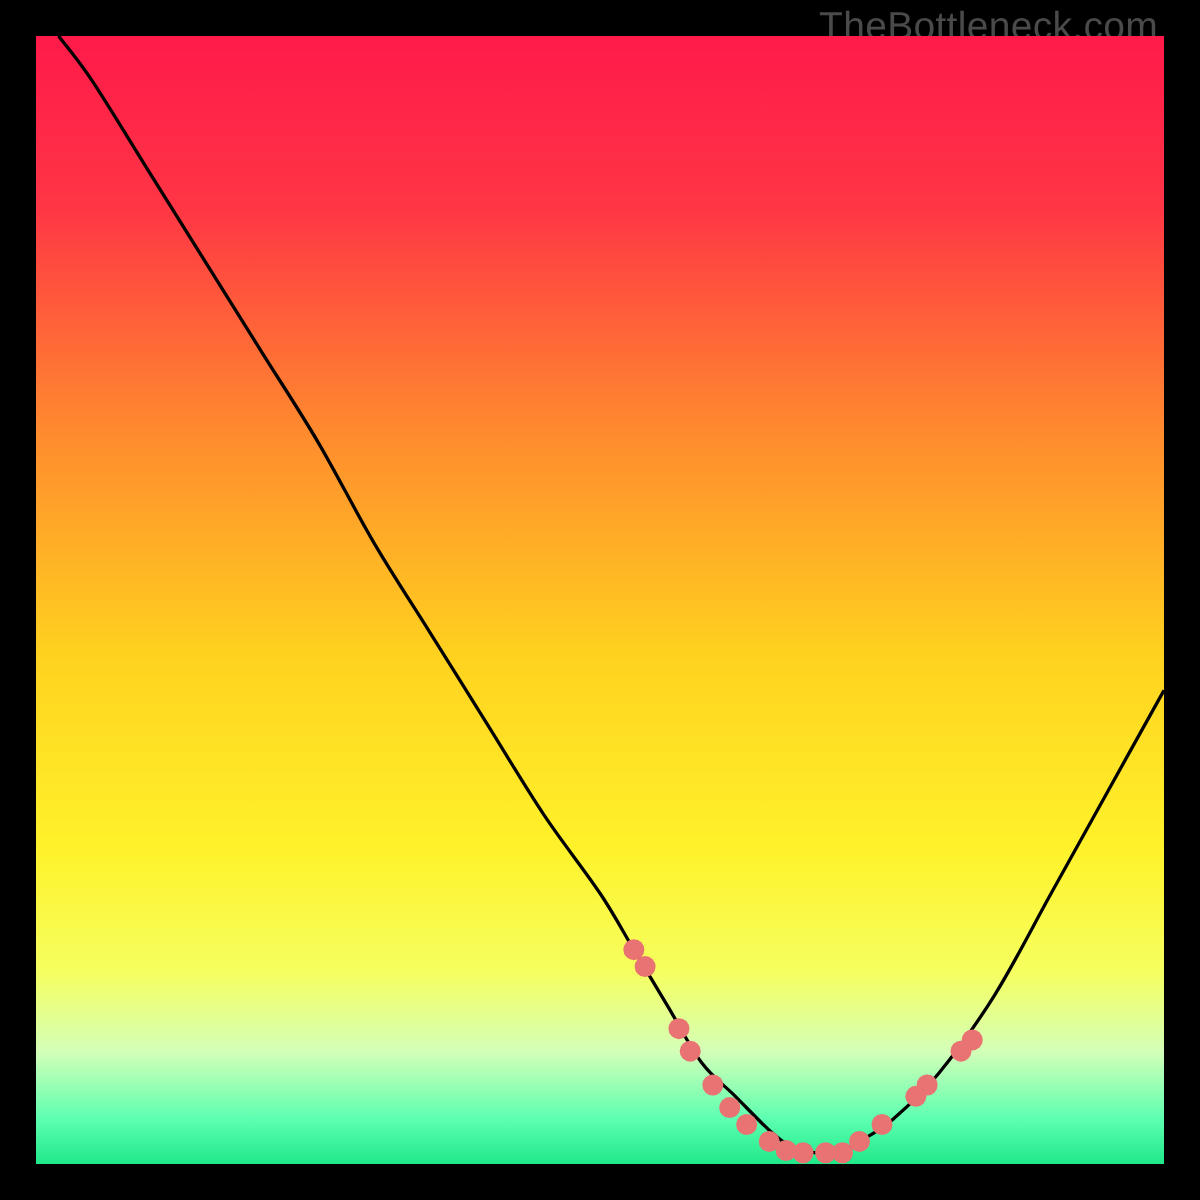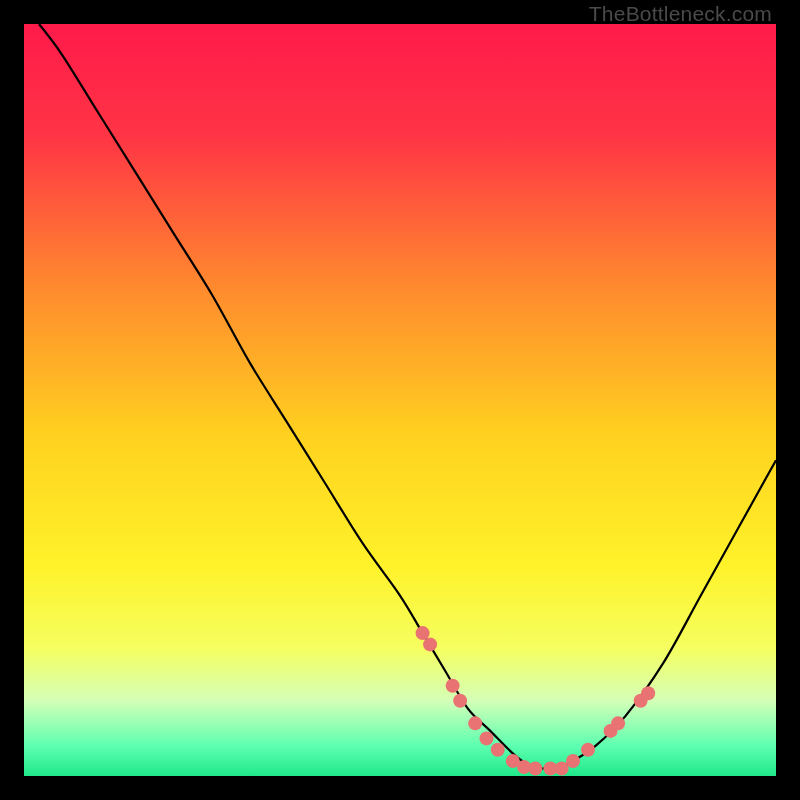--- a/index.html
+++ b/index.html
@@ -25,21 +25,21 @@
     top: 0;
     width: 752px;
     height: 752px;
     overflow: hidden;
   }
   .watermark {
     position: absolute;
     top: 2px;
     right: 28px;
     color: #4a4a4a;
-    font-size: 21px;
+    font-size: 26px;
     font-weight: 500;
     letter-spacing: 0.2px;
     margin-left: 17px;
   }
 </style>
 </head>
 <body>
 
 <div class="watermark">TheBottleneck.com</div>
 

